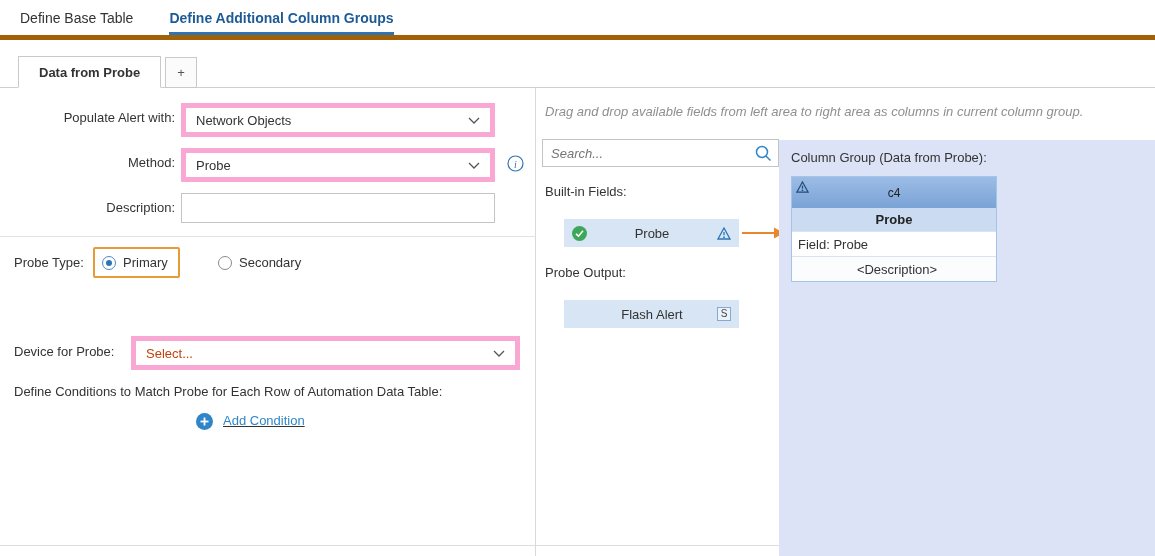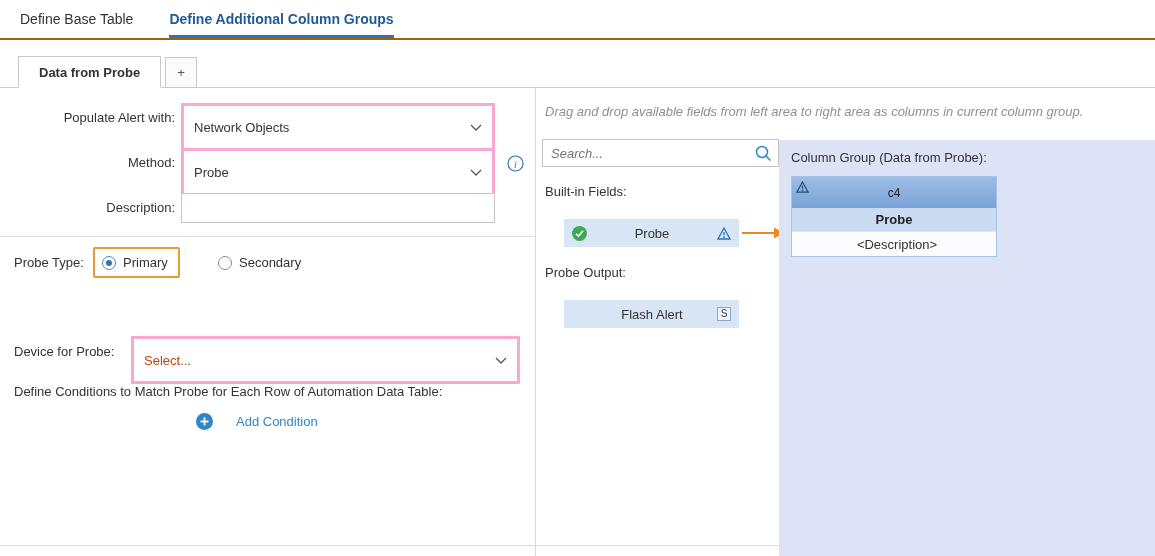--- a/index.html
+++ b/index.html
@@ -1,53 +1,53 @@
 <!DOCTYPE html>
 <html><head>
 <meta charset="utf-8">
 <style>
   * { margin:0; padding:0; box-sizing:border-box; }
   html,body { background:#fff; }
   body { font-family:"Liberation Sans", sans-serif; color:#333; }
   .app { position:relative; width:1155px; height:556px; background:#fff; overflow:hidden; }
 
   
-  .main-tabs { height:40px; border-bottom:2px solid #a16207; display:flex; align-items:stretch; padding-left:20px; }
+  .main-tabs { height:40px; border-bottom:5px solid #a16207; display:flex; align-items:stretch; padding-left:20px; }
   .main-tab { display:flex; align-items:center; font-size:14px; color:#333; margin-right:36px;
               border-bottom:3px solid transparent; padding-top:3px; cursor:pointer; }
   .main-tab.active { color:#1e5a96; font-weight:bold; border-bottom-color:#2e74b5; }
 
   
   .sub-tabs { height:48px; border-bottom:1px solid #cfcfcf; padding:16px 0 0 18px; display:flex; align-items:flex-end; }
   .sub-tab { display:flex; align-items:center; height:32px; margin-bottom:-1px; font-size:13px; cursor:pointer; }
   .sub-tab.active { background:#fff; border:1px solid #c9c9c9; border-bottom:1px solid #fff; font-weight:bold; padding:12px 20px; }
   .sub-tab.add { background:#fbfbfb; border:1px solid #c9c9c9; margin-left:4px; padding:0 11px; color:#555; height:31px; }
 
   
   .content { position:relative; display:flex; height:468px; }
   .left-panel { position:relative; width:536px; border-right:1px solid #d9d9d9; }
   .right-panel { position:relative; flex:1; }
 
   
   .f-label { position:absolute; width:175px; height:30px; line-height:30px; text-align:right; font-size:13px; color:#333; }
-  .dropdown { position:absolute; height:48px; border:3px solid #f9a8d4; background:#fff; display:flex; align-items:center;
+  .dropdown { position:absolute; height:34px; border:5px solid #f9a8d4; background:#fff; display:flex; align-items:center;
               padding:0 10px; font-size:13px; color:#333; cursor:pointer; }
   .dropdown .val { flex:1; }
   .text-input { position:absolute; height:30px; border:1px solid #c4c4c4; background:#fff; font-size:13px; padding:0 8px;
                 font-family:"Liberation Sans", sans-serif; }
   .divider { position:absolute; left:0; width:536px; height:1px; background:#e2e2e2; }
   .inline-label { position:absolute; font-size:13px; color:#333; }
   .radio { width:14px; height:14px; border-radius:50%; border:1px solid #8a8a8a; background:#fff; display:inline-block; position:relative; flex:none; cursor:pointer; }
   .radio.selected { border-color:#4d88c6; }
   .radio.selected::after { content:""; position:absolute; left:3px; top:3px; width:6px; height:6px; border-radius:50%; background:#2e75b6; }
   .radio-opt { position:absolute; display:flex; align-items:center; height:31px; font-size:13px; color:#333; }
   .radio-opt .lbl { margin-left:7px; }
   .hl-orange { border:2px solid #e79a36; border-radius:2px; padding:0 10px 0 7px; }
   .link { color:#2e86c9; cursor:pointer; font-size:13px; }
-  .add-condition { position:absolute; display:flex; align-items:center; gap:23px; cursor:pointer; }
+  .add-condition { position:absolute; display:flex; gap:10px; cursor:pointer;text-decoration:underline; }
   .add-condition .txt { color:#2e86c9; font-size:13px; }
 
   
   .instruction { position:absolute; left:9px; top:16px; width:600px; font-size:13px; font-style:italic; color:#8f8f8f; }
   .search-box { position:absolute; left:6px; top:51px; width:237px; height:28px; border:1px solid #c4c4c4; background:#fff; }
   .search-box input { position:absolute; left:0; top:0; width:205px; height:26px; border:none; outline:none; padding:0 8px;
                       font-size:13px; font-style:italic; color:#555; font-family:"Liberation Sans", sans-serif; background:transparent; }
   .search-box .mag { position:absolute; right:6px; top:5px; }
   .sec-label { position:absolute; left:9px; font-size:13px; color:#333; }
   .field-item { position:absolute; left:28px; width:175px; height:28px; background:#d7e5f4; display:flex; align-items:center;
@@ -212,20 +212,21 @@
             <span class="h-ic ico">
               <svg width="13" height="12" viewBox="0 0 14 13">
                   <path d="M7 1 L13 12 L1 12 Z" fill="none" stroke="#1f4e79" stroke-width="1.3"></path>
                   <line x1="7" y1="5" x2="7" y2="8.3" stroke="#1f4e79" stroke-width="1.3"></line>
                   <circle cx="7" cy="10.2" r="0.9" fill="#1f4e79"></circle>
                 </svg>
             </span>
             <span class="h-txt">c4</span>
           </div>
           <div class="cg-title">Probe</div>
+          <div class="cg-row">Field: Probe</div>
           <div class="cg-row alt">&lt;Description&gt;</div>
         </div>
       </div>
 
     </div>
   </div>
 
   <div class="bottom-line"></div>
 </div>
 

